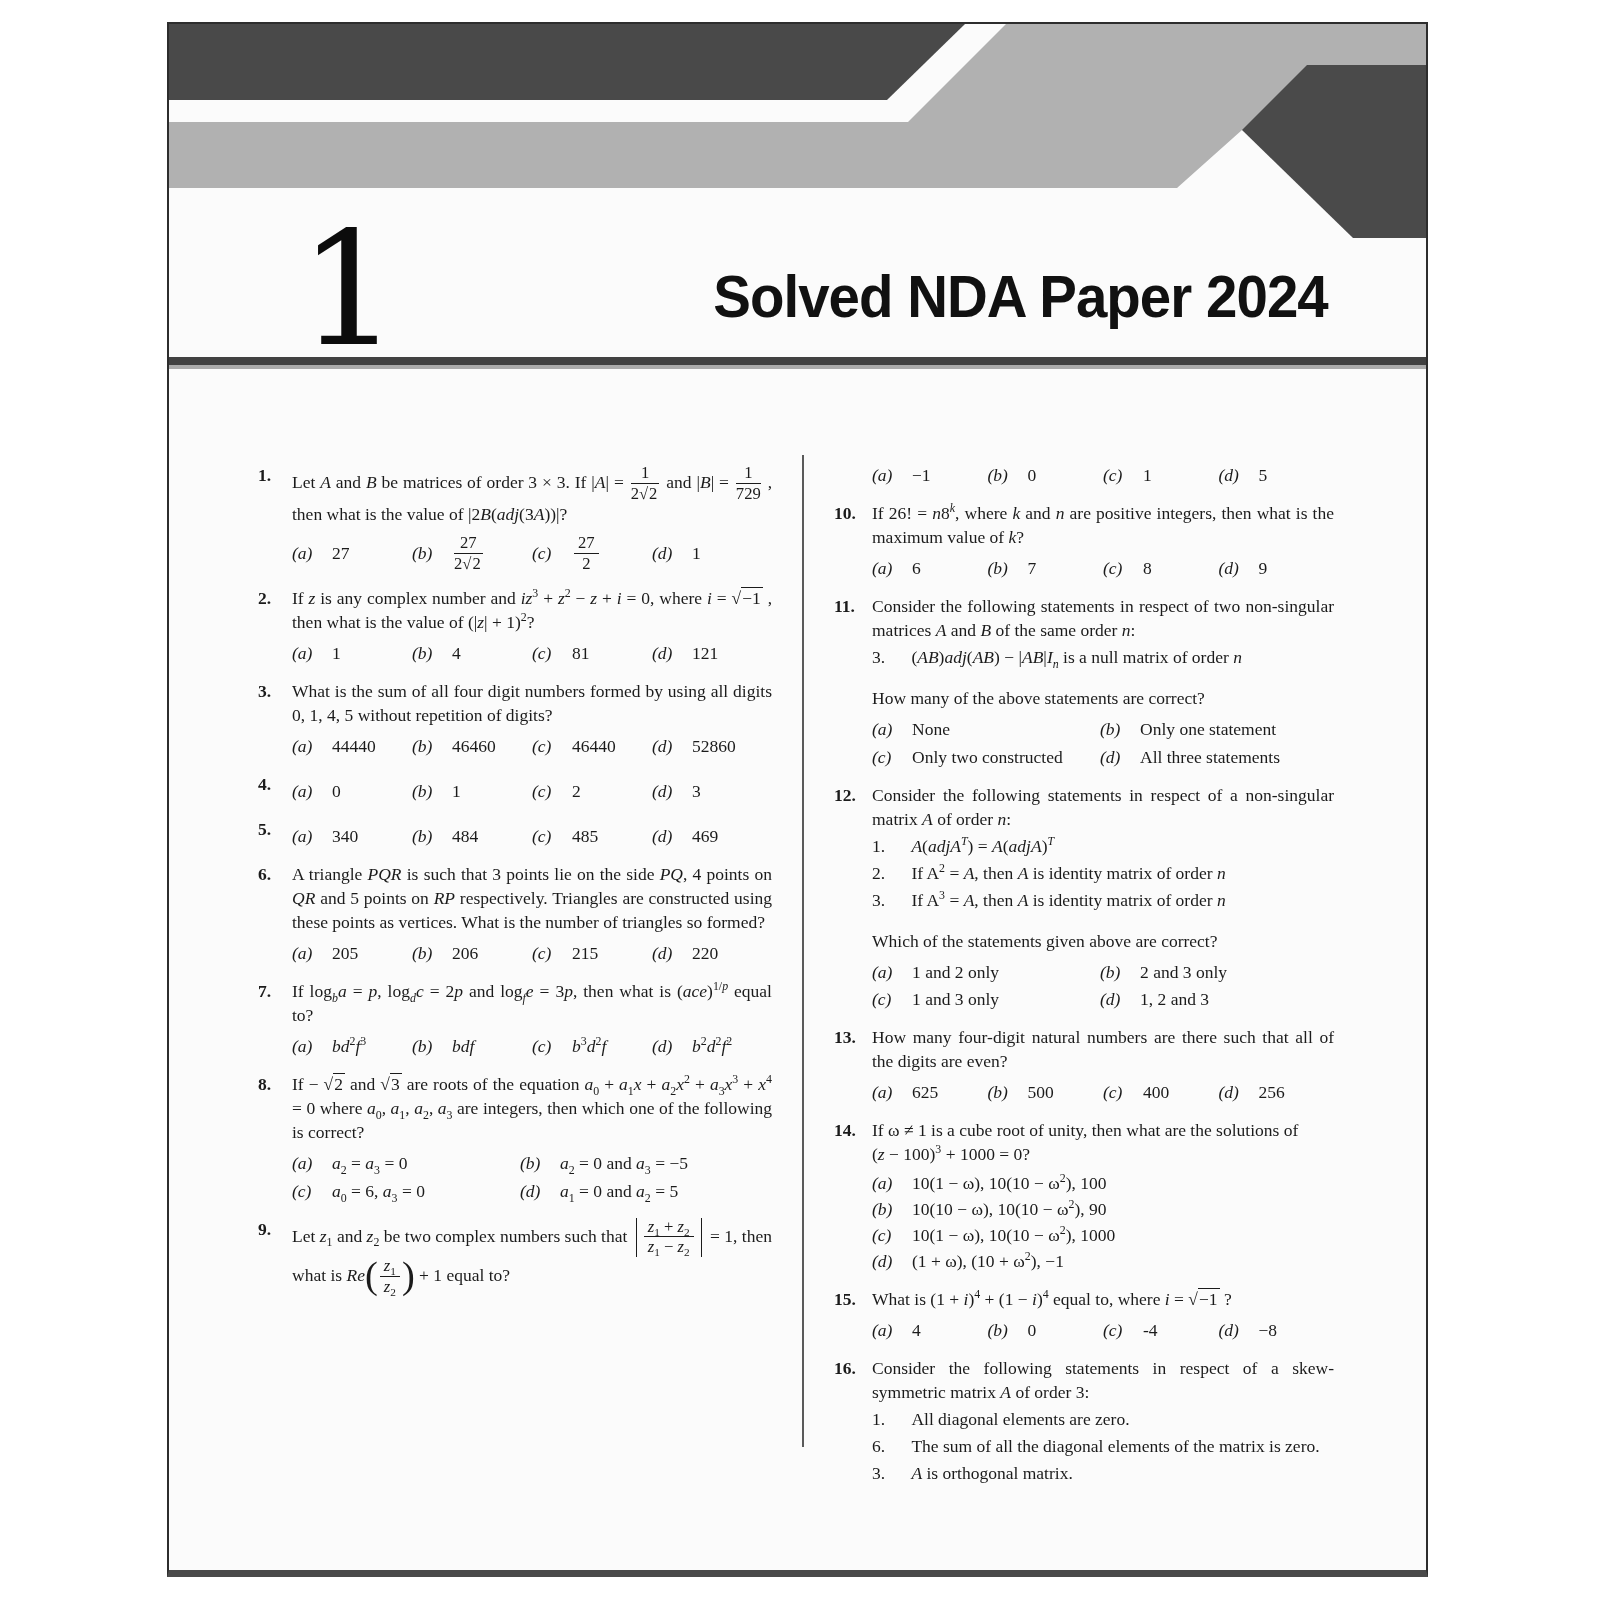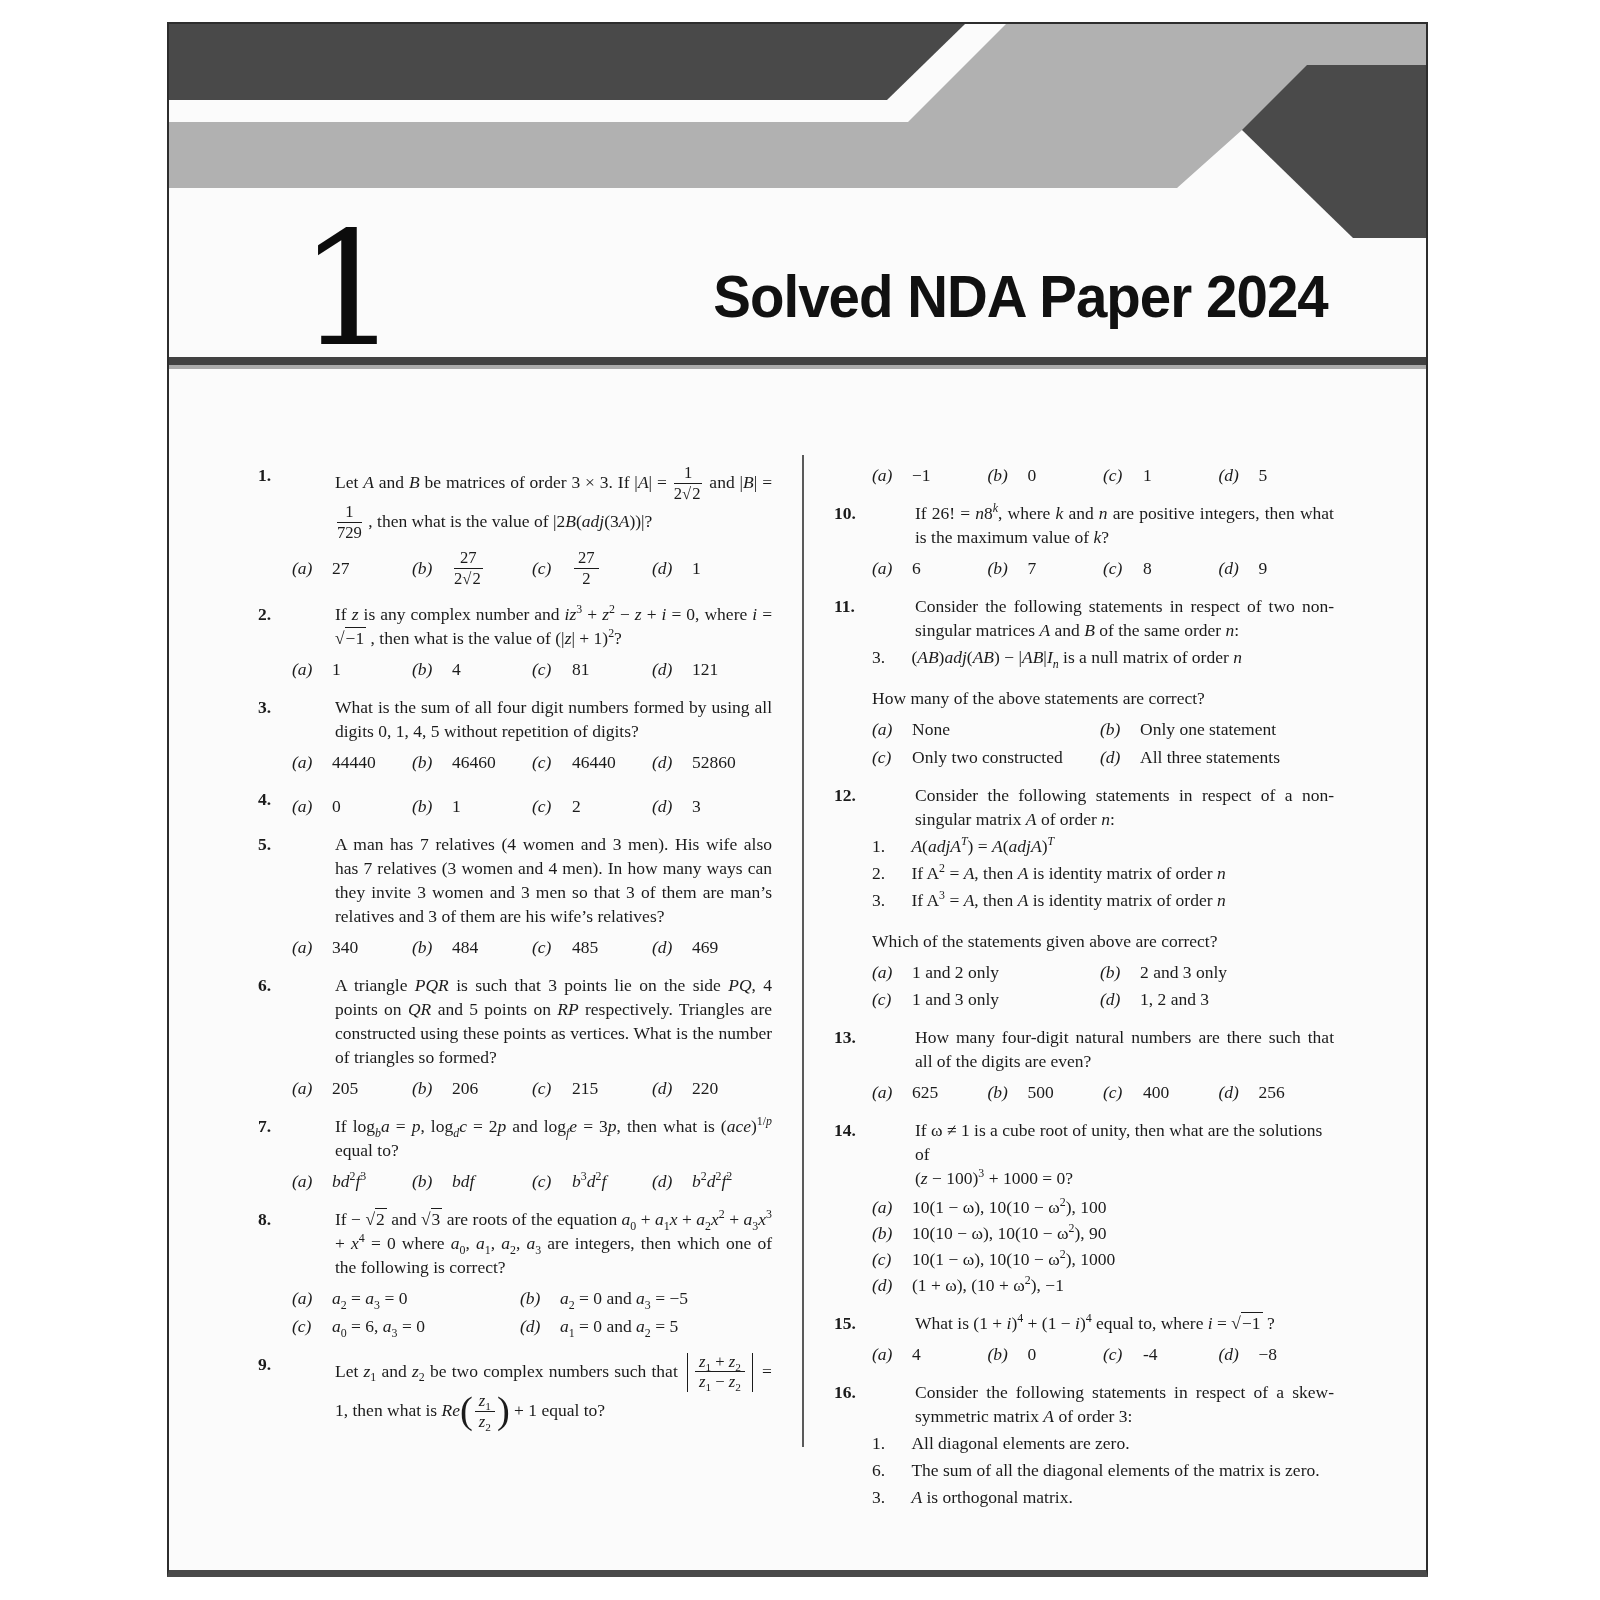--- a/index.html
+++ b/index.html
@@ -41,21 +41,21 @@
   .content{position:absolute;left:0;top:440px;width:1257px;font-size:17.5px;line-height:1.37;}
   .col{position:absolute;top:0;}
   .col-left{left:89px;width:514px;}
   .col-right{left:665px;width:500px;}
   .divider{position:absolute;left:633px;top:-9px;width:2px;height:992px;background:#5a5a5a;}
   .q{display:flex;margin-bottom:14px;}
   .col-left .qn{flex:0 0 34px;}
   .col-right .qn{flex:0 0 38px;}
   .qn{font-weight:700;}
   .qb{flex:1;min-width:0;}
-  .qbody{text-align:justify;margin-left:43px;}
+  .qbody{text-align:justify;}
   .stline{margin-top:3px;}
   .qtail{margin-top:17px;}
   .opts-row{display:grid;grid-template-columns:repeat(4,1fr);margin-top:7px;align-items:center;}
   .opts-grid{display:grid;grid-template-columns:228px 1fr;row-gap:4px;margin-top:7px;}
   .opts-list{margin-top:5px;}
   .opts-list .opt{margin-top:2px;}
   .opt{display:flex;align-items:center;}
   .ol{flex:0 0 40px;font-style:italic;}
   .ov{white-space:nowrap;}
   sup{font-size:68%;line-height:0;}
@@ -187,21 +187,20 @@
                 <span class="ol">(d)</span>
                 <span class="ov">3</span>
               </div>
           </div>
         </div>
       </div>
 
       <div class="q">
         <div class="qn">5.</div>
         <div class="qb">
-          <div class="qbody">A man has 7 relatives (4 women and 3 men). His wife also has 7 relatives (3 women and 4 men). In how many ways can they invite 3 women and 3 men so that 3 of them are man’s relatives and 3 of them are his wife’s relatives?</div>
           <div class="opts-row">
             <div class="opt">
                 <span class="ol">(a)</span>
                 <span class="ov">340</span>
               </div>
             <div class="opt">
                 <span class="ol">(b)</span>
                 <span class="ov">484</span>
               </div>
             <div class="opt">

